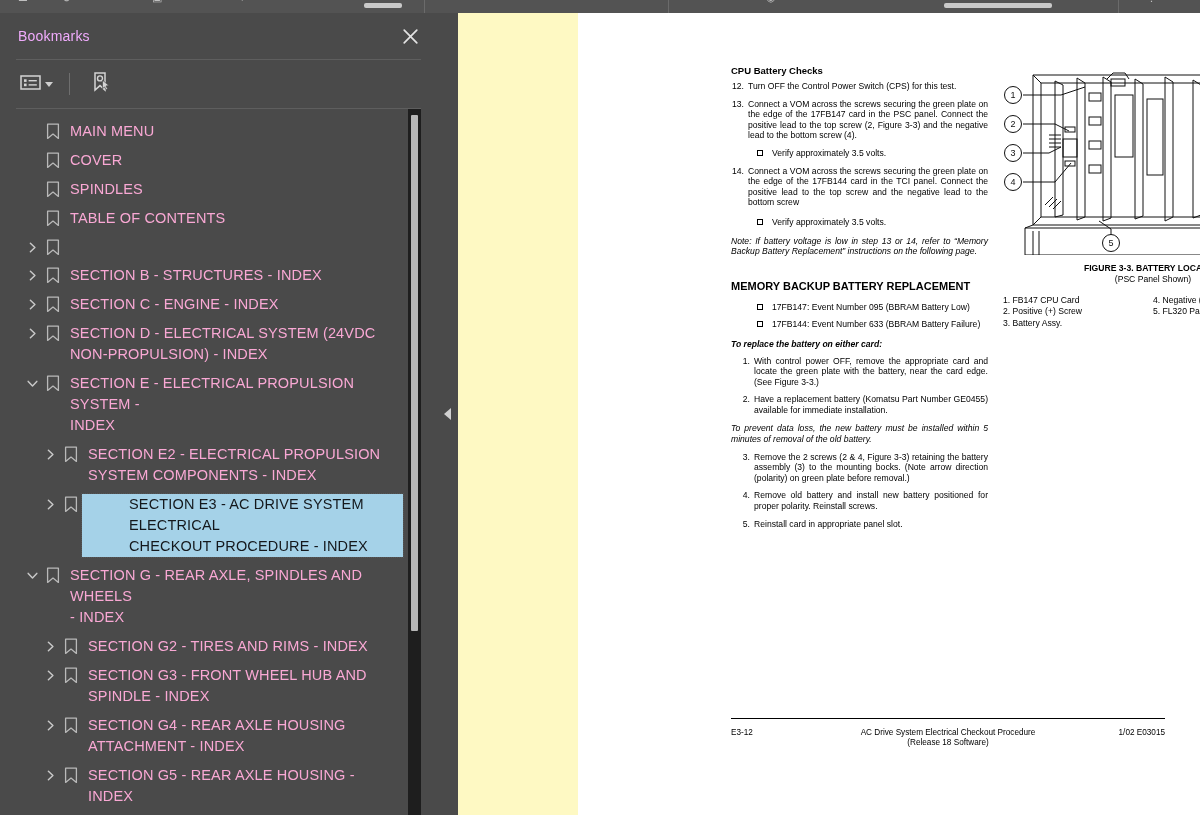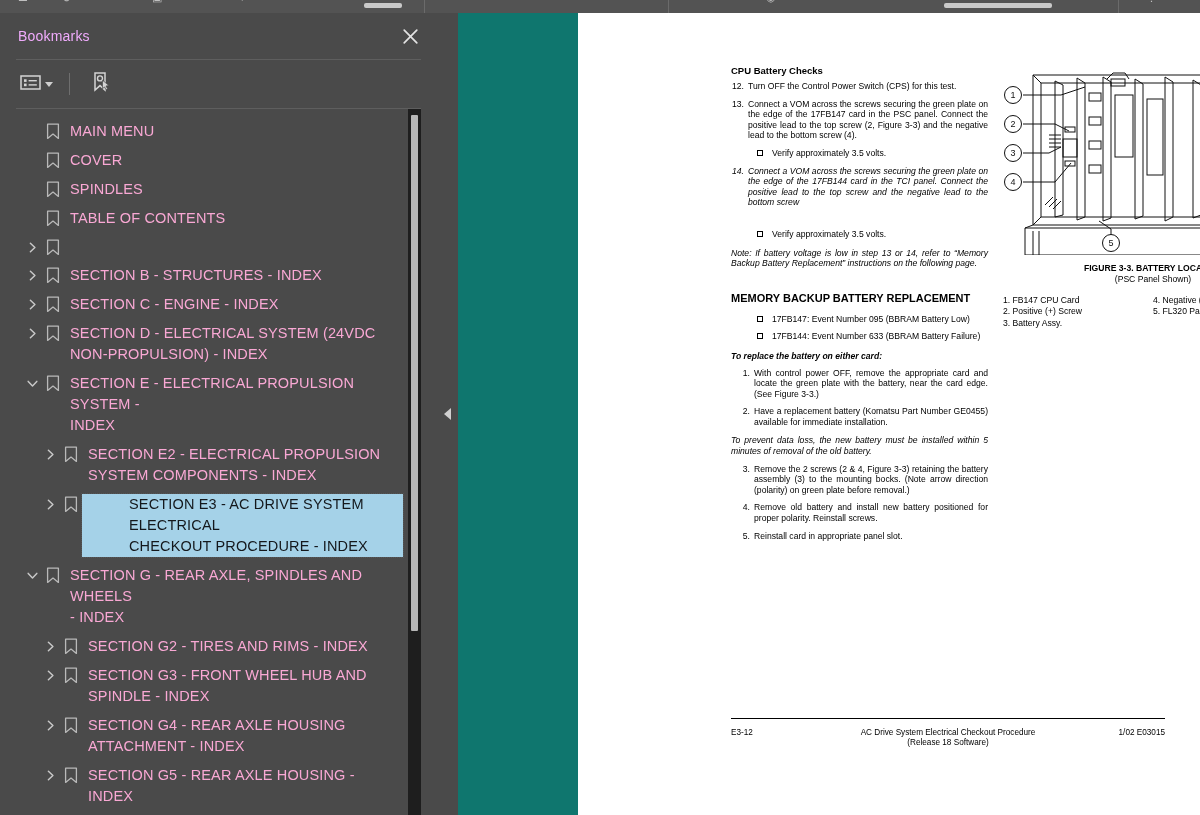--- a/index.html
+++ b/index.html
@@ -134,21 +134,21 @@
   }
   .splitter .tri {
     width: 0; height: 0;
     border-top: 6px solid transparent; border-bottom: 6px solid transparent;
     border-right: 7px solid #d0d0d0;
   }
 
   
   .viewer {
     position: absolute; top: 13px; left: 458px; right: 0; bottom: 0;
-    background: #0f766e; overflow: hidden;
+    background: #fef9c3; overflow: hidden;
   }
   .page {
     position: absolute; top: 0; left: 120px; right: 0; bottom: 0;
     background: #ffffff;
   }
 
   
   .doc {
     position: absolute; inset: 0;
     color: #000;
@@ -497,21 +497,21 @@
           <div class="step" style="display:flex; font-size:8.6px; line-height:10.6px; margin-bottom:7px;">
             <span style="width:17px;text-align:right;padding-right:4px;flex:0 0 auto;">13.</span>
             <span style="flex:1;text-align:justify;">Connect a VOM across the screws securing the green plate on the edge of the 17FB147 card in the PSC panel. Connect the positive lead to the top screw (2, Figure 3-3) and the negative lead to the bottom screw (4).</span>
           </div>
 
           <div class="chk">
             <span class="box"></span>
             <span>Verify approximately 3.5 volts.</span>
           </div>
 
-          <div class="step" style="display:flex; font-size:8.6px; line-height:10.6px; margin-bottom:21px;font-style:italic;">
+          <div class="step" style="display:flex; font-size:8.6px; line-height:10.6px; margin-bottom:9px;">
             <span style="width:17px;text-align:right;padding-right:4px;flex:0 0 auto;">14.</span>
             <span style="flex:1;text-align:justify;">Connect a VOM across the screws securing the green plate on the edge of the 17FB144 card in the TCI panel. Connect the positive lead to the top screw and the negative lead to the bottom screw</span>
           </div>
 
           <div class="chk">
             <span class="box"></span>
             <span>Verify approximately 3.5 volts.</span>
           </div>
 
           <p class="note">Note: If battery voltage is low in step 13 or 14, refer to “Memory Backup Battery Replacement” instructions on the following page.</p>

